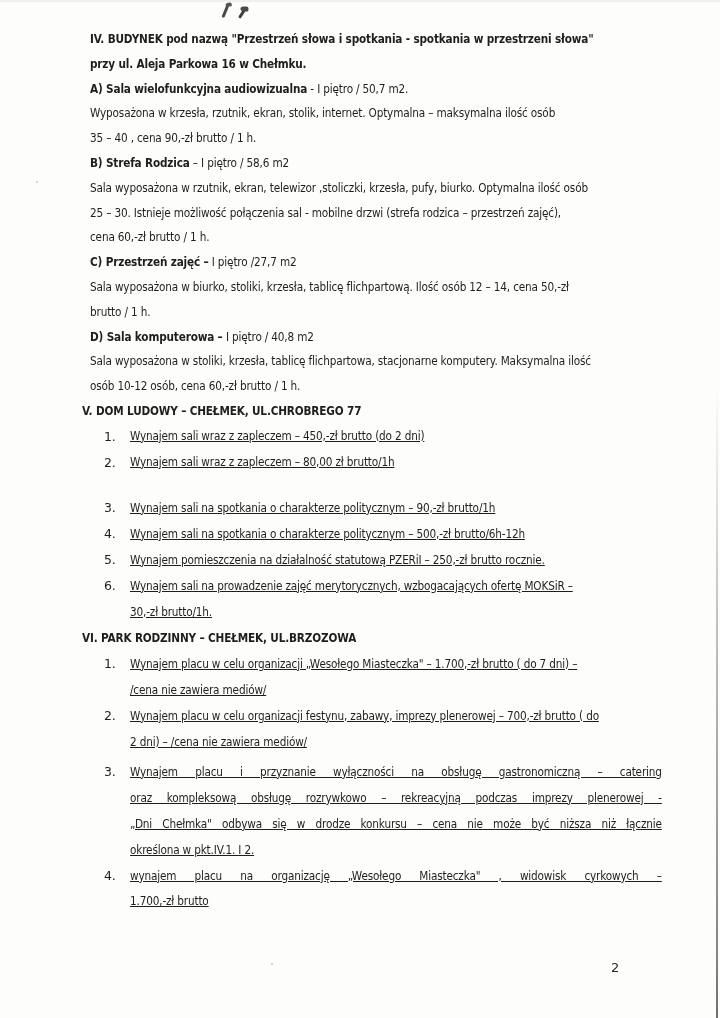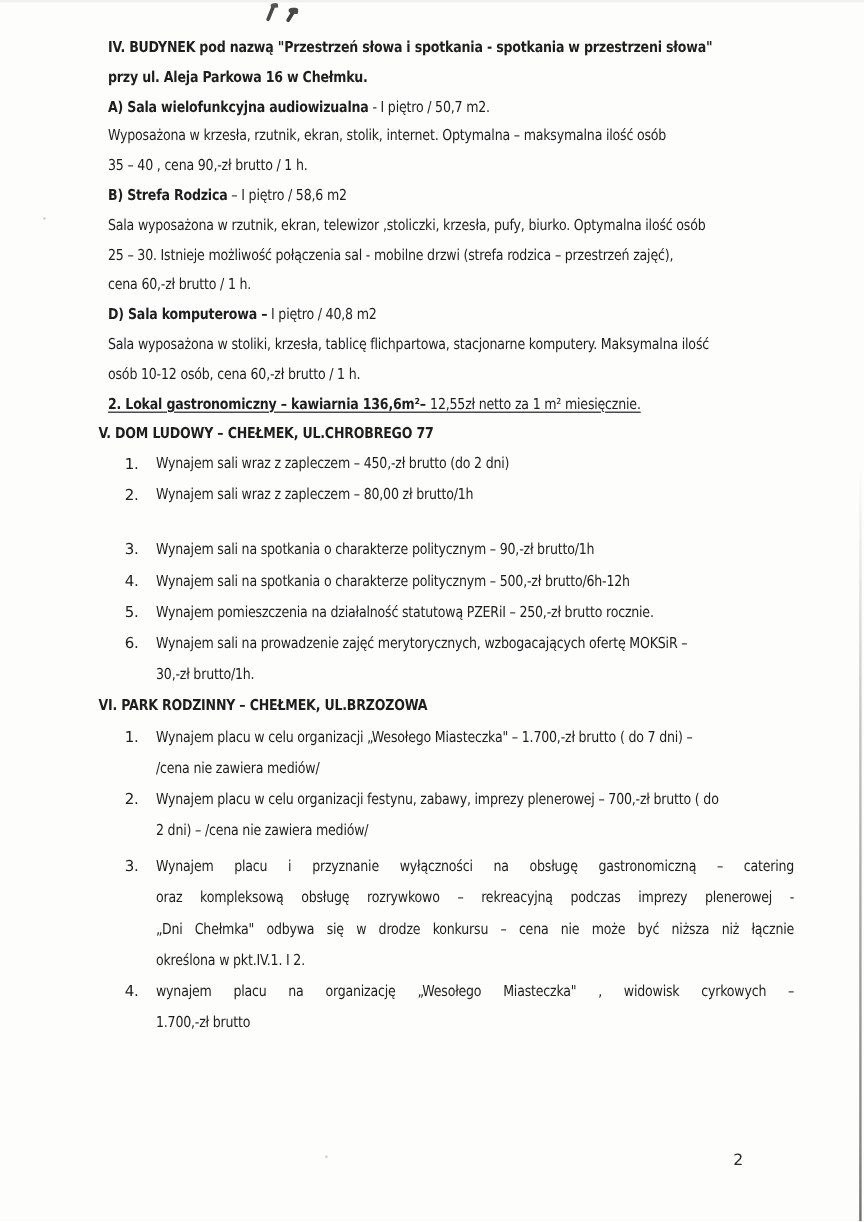--- a/index.html
+++ b/index.html
@@ -21,21 +21,21 @@
   .b{font-weight:bold;}
   .u{text-decoration:underline;text-underline-offset:2px;}
   .line.j{
     white-space:normal;width:119%;
     text-align:justify;text-align-last:justify;
   }
   .blk.h{margin-left:-8px;}
   .blk.li{display:flex;padding-left:14px;}
   .blk.li .num{flex:0 0 26px;width:26px;line-height:26px;}
   .blk:nth-child(n+17).li .num{line-height:25.6px;}
-  .blk.li .content{flex:1;min-width:0;}
+  .blk.li .content{flex:1;min-width:0;text-decoration:underline;}
   .blk:nth-child(9){margin-top:19px;}   
   .blk:nth-child(16){margin-top:4px;}   
   .page-number{
     position:absolute;left:611px;top:960px;
     font-size:13px;letter-spacing:0;color:#2a2a2a;
   }
   
   .hmark{position:absolute;}
   .hmark .s1{
     position:absolute;left:224px;top:4px;width:3px;height:14px;
@@ -86,26 +86,28 @@
         <div class="line"><span class="">Wyposażona w krzesła, rzutnik, ekran, stolik, internet.  Optymalna – maksymalna ilość osób</span></div>
         <div class="line"><span class="">35 – 40 , cena 90,-zł brutto / 1 h.</span></div>
       </div>
       <div class="blk p">
         <div class="line"><span class="b ">B) Strefa Rodzica</span><span class=""> – I piętro / 58,6 m2</span></div>
         <div class="line"><span class="">Sala wyposażona w rzutnik, ekran, telewizor ,stoliczki, krzesła, pufy, biurko. Optymalna ilość osób</span></div>
         <div class="line"><span class="">25 – 30. Istnieje możliwość połączenia sal  - mobilne drzwi (strefa rodzica – przestrzeń zajęć),</span></div>
         <div class="line"><span class="">cena 60,-zł brutto / 1 h.</span></div>
       </div>
       <div class="blk p">
+        <div class="line"><span class="b ">C) Przestrzeń zajęć –</span><span class=""> I piętro /27,7  m2</span></div>
+        <div class="line"><span class="">Sala wyposażona w biurko, stoliki, krzesła, tablicę flichpartową.  Ilość osób 12 – 14, cena 50,-zł</span></div>
+        <div class="line"><span class="">brutto / 1 h.</span></div>
+      </div>
+      <div class="blk p">
         <div class="line"><span class="b ">D) Sala komputerowa –</span><span class=""> I piętro / 40,8 m2</span></div>
         <div class="line"><span class="">Sala wyposażona w stoliki, krzesła, tablicę flichpartowa, stacjonarne komputery. Maksymalna ilość</span></div>
         <div class="line"><span class="">osób 10-12 osób, cena 60,-zł brutto / 1 h.</span></div>
-      </div>
-      <div class="blk p">
-        <div class="line"><span class="b u">2. Lokal gastronomiczny – kawiarnia 136,6m²– </span><span class="u">12,55zł netto za 1 m² miesięcznie.</span></div>
       </div>
       <div class="blk h">
         <div class="line"><span class="b ">V. DOM LUDOWY – CHEŁMEK, UL.CHROBREGO 77</span></div>
       </div>
       <div class="blk li">
         <span class="num">1.</span>
         <div class="content">
           <div class="line"><span class="">Wynajem sali wraz z zapleczem – 450,-zł brutto (do 2 dni)</span></div>
         </div>
       </div>

